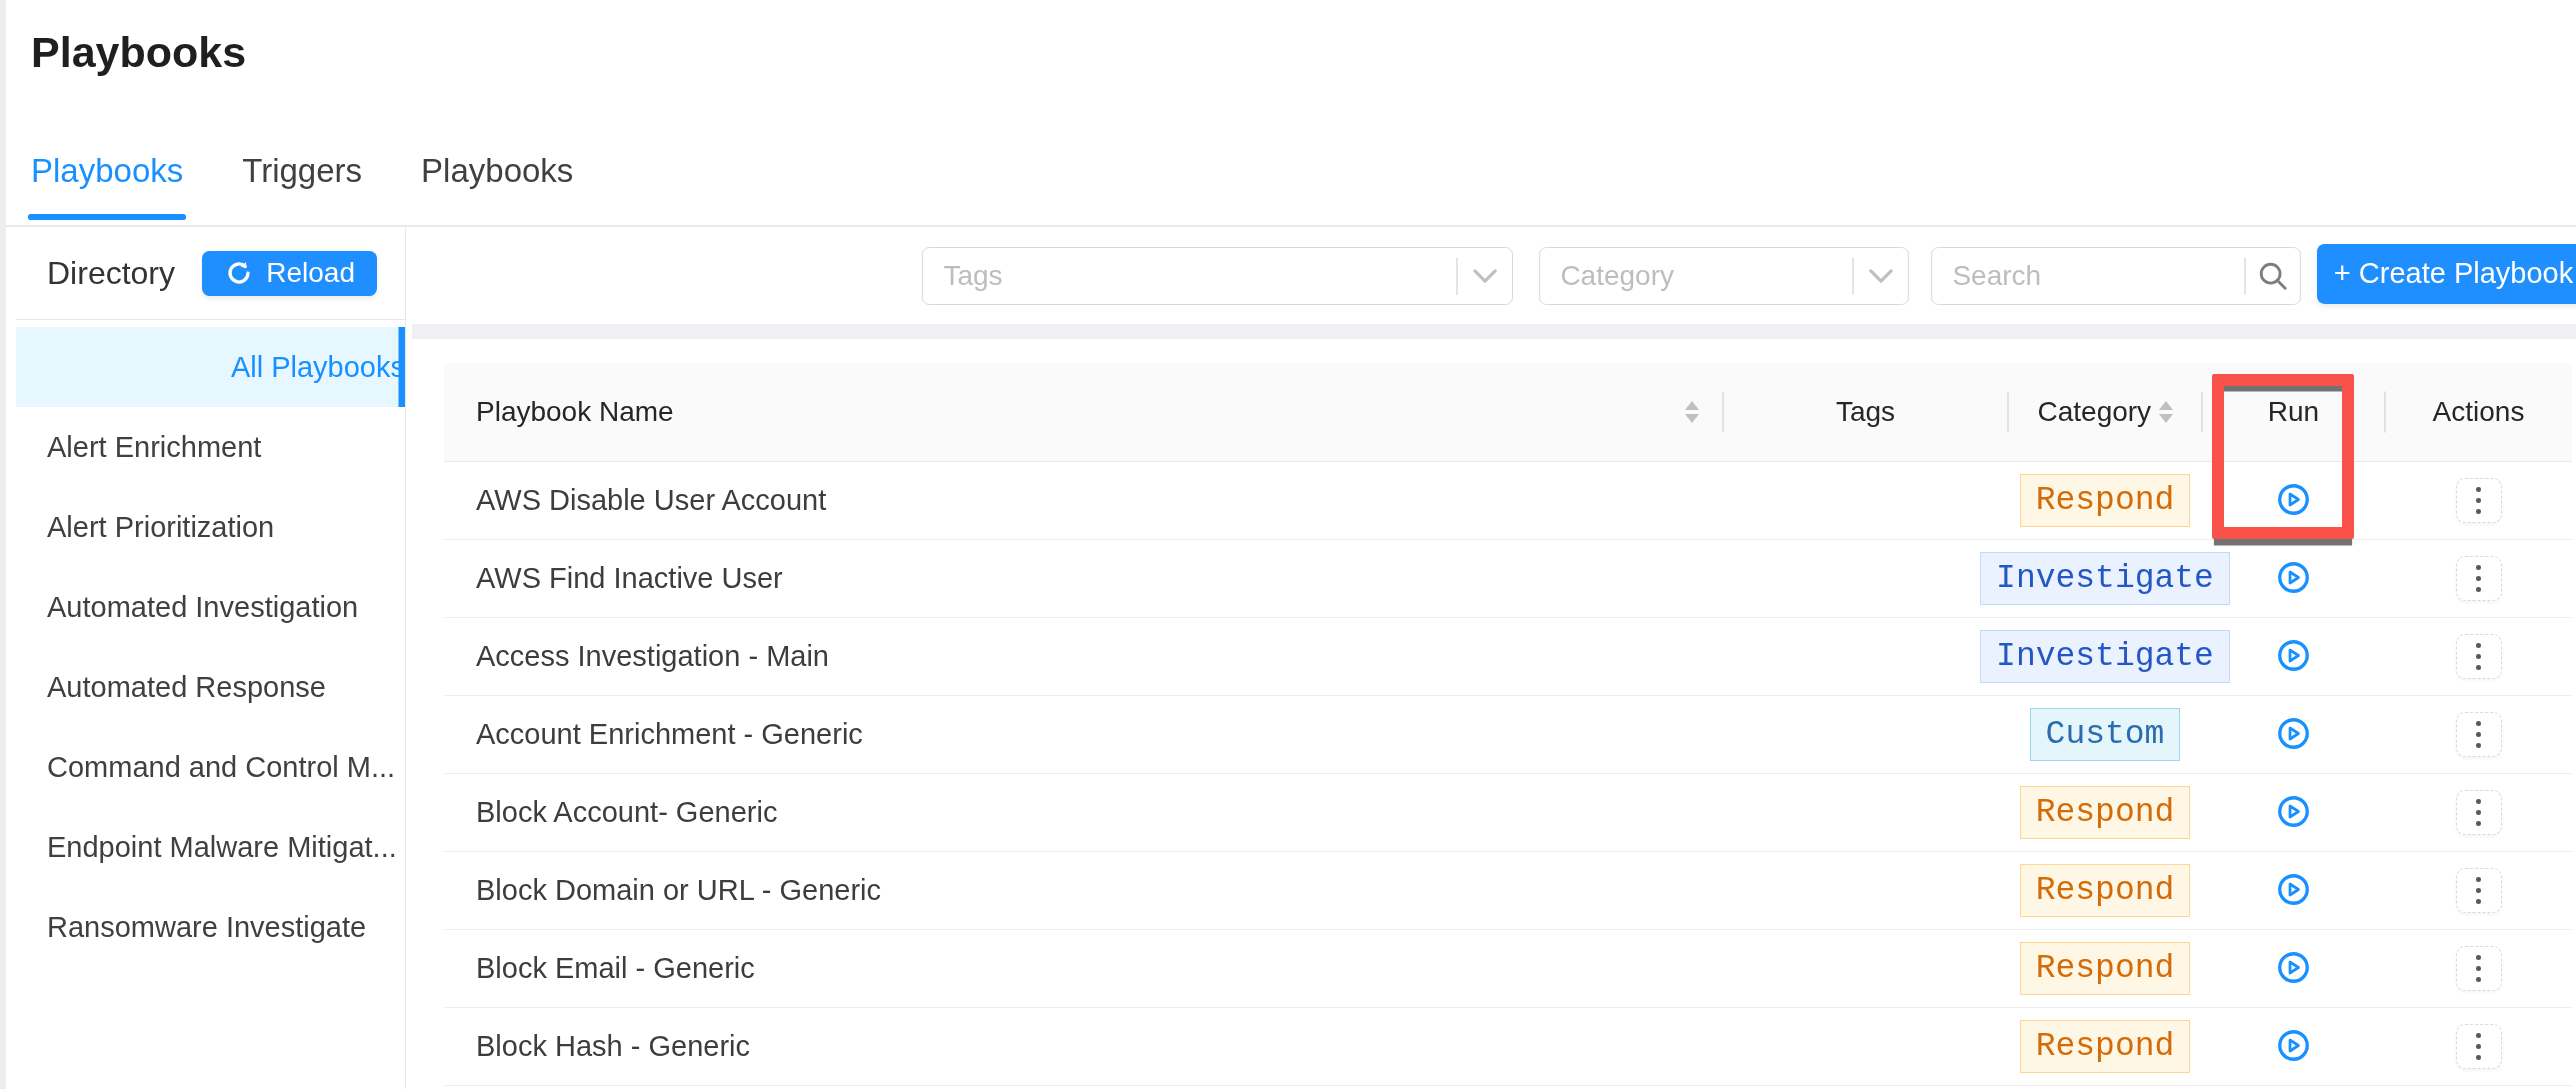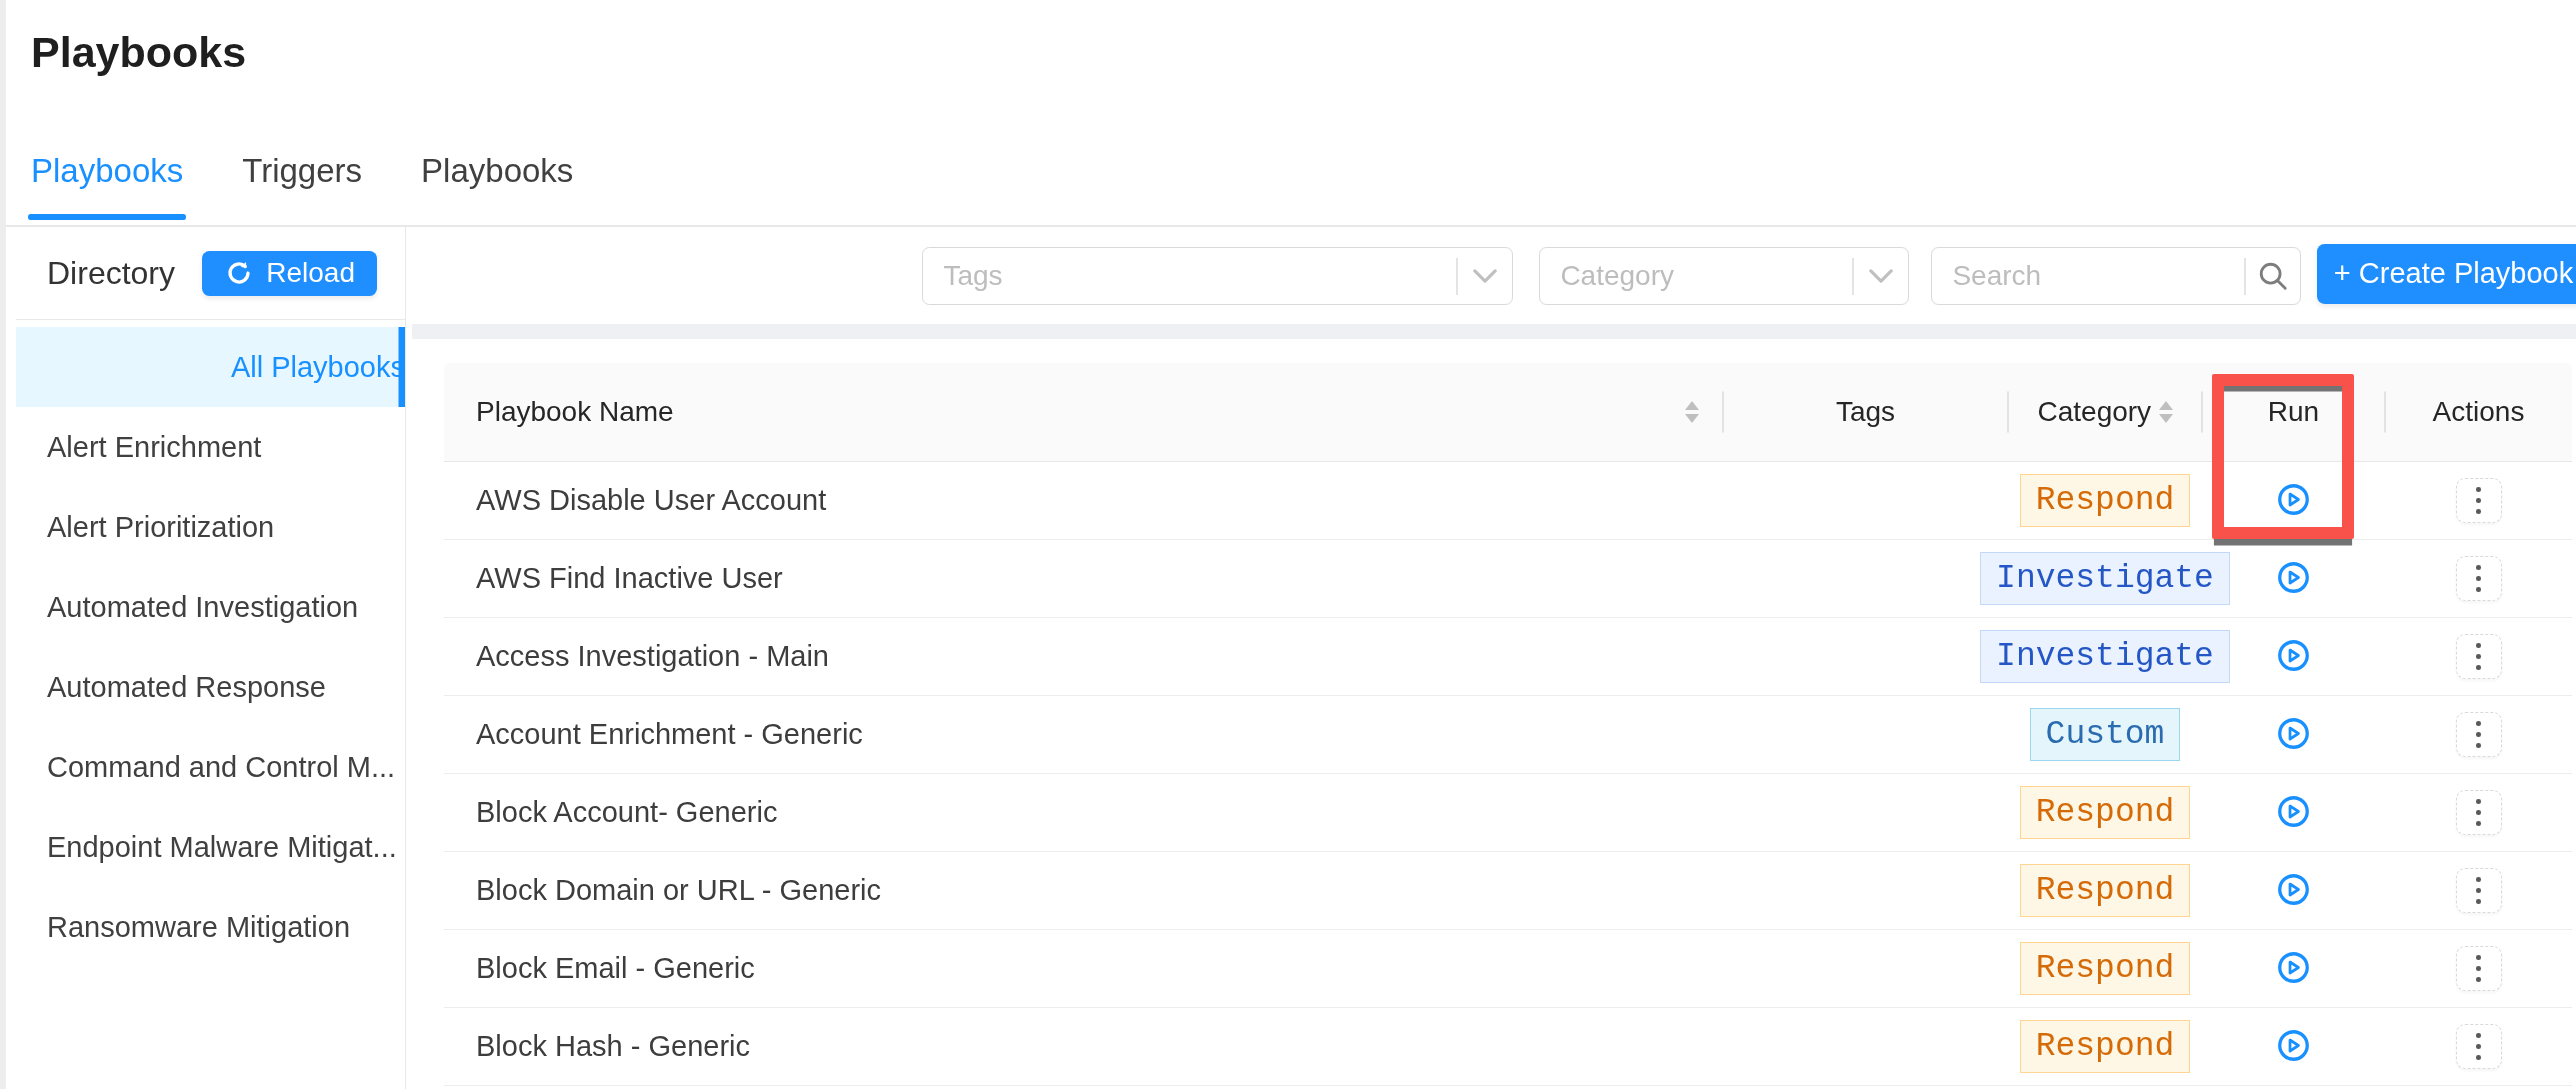--- a/index.html
+++ b/index.html
@@ -150,21 +150,21 @@
       <div class="menu-item">
         <span>Command and Control M...</span>
       </div>
 
       <div class="menu-item">
         <span>Endpoint Malware Mitigat...</span>
       </div>
 
 
       <div class="menu-item">
-        <span>Ransomware Mitigation</span>
+        <span>Ransomware Investigate</span>
       </div>
     </div>
 </div>
 
 <div class="content">
 
   <div class="filters-bar">
     <div class="control tags-select">
       <input type="text" placeholder="Tags" style="">
       <span class="ctl-sep"></span>

